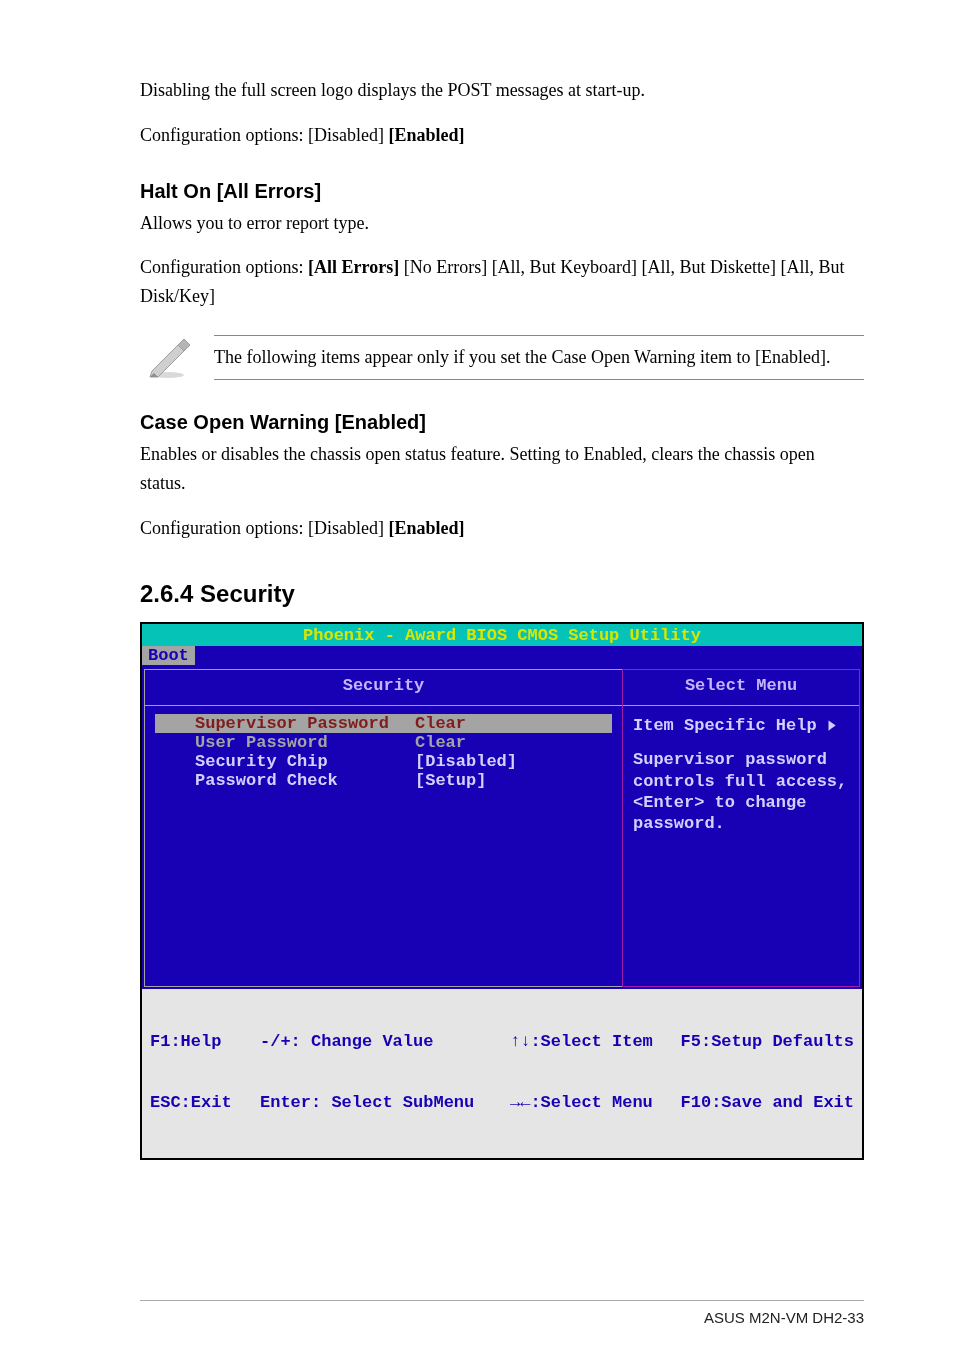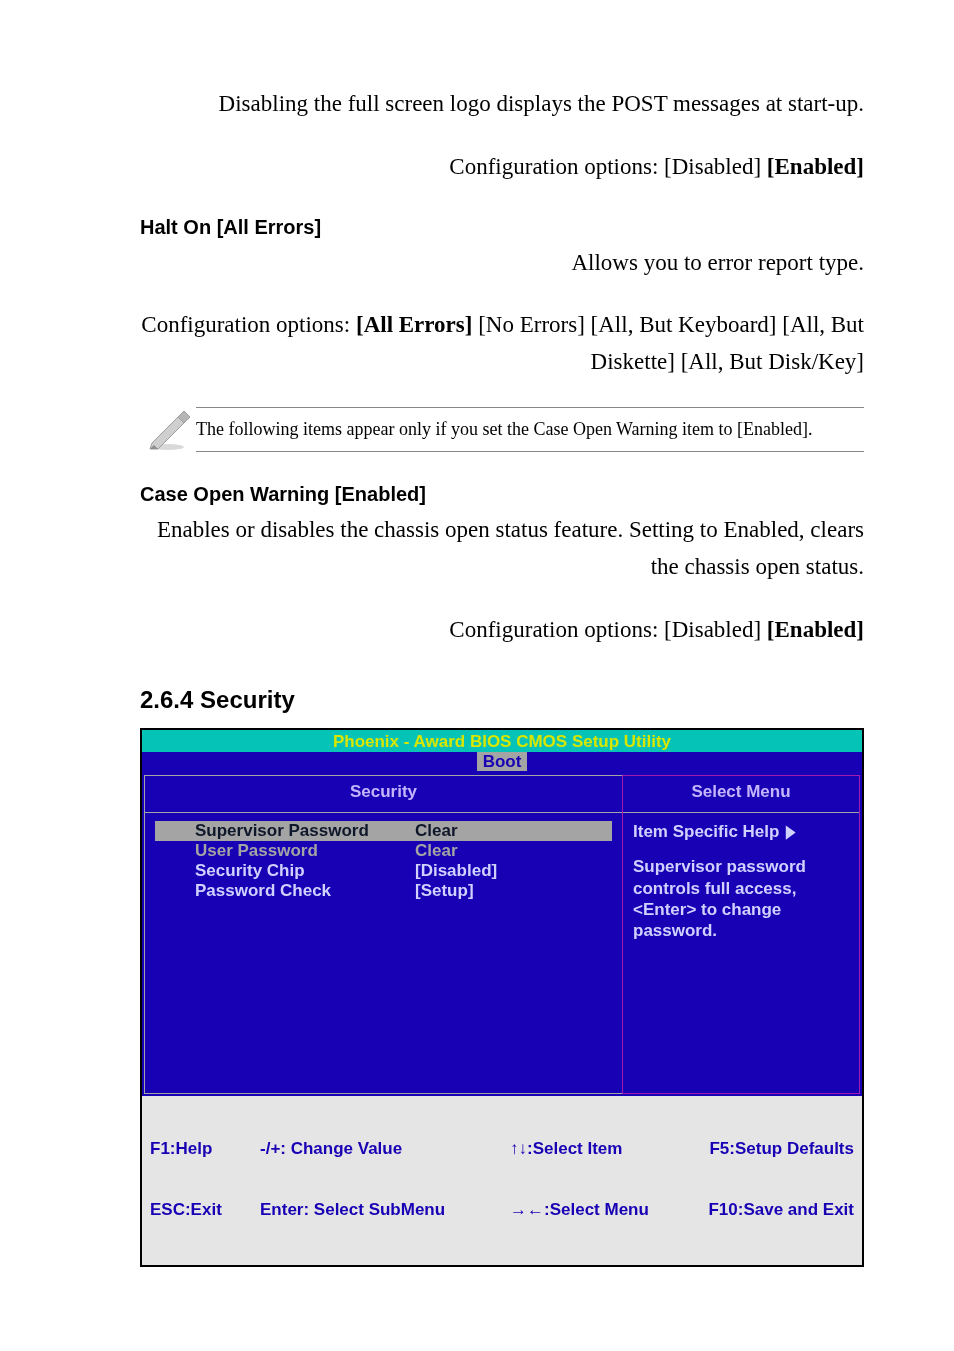--- a/index.html
+++ b/index.html
@@ -7,28 +7,28 @@
     margin: 0;
     background: #ffffff;
     font-family: "Times New Roman", Times, serif;
     color: #000;
     width: 954px;
   }
   .page {
     padding: 60px 90px 40px 140px;
   }
   .body-text {
-    font-size: 23px;
+    font-size: 18px;
     line-height: 1.6;
-    margin: 26px 0;
-    text-align: right;
+    margin: 16px 0;
   }
   .note-block {
     display: flex;
     align-items: flex-start;
+    gap: 18px;
     margin: 24px 0 30px 0;
   }
   .note-icon {
     flex: 0 0 56px;
     height: 46px;
     display: flex;
     align-items: center;
     justify-content: center;
     color: #b9b9b9;
   }
@@ -48,36 +48,36 @@
   }
   h2.subsection-heading {
     font-family: Arial, Helvetica, sans-serif;
     font-weight: bold;
     font-size: 24px;
     margin: 38px 0 10px 0;
   }
 
   
   .bios {
-    font-family: Liberation Sans, sans-serif;
+    font-family: Liberation Mono, monospace;
     font-size: 17px;
     font-weight: bold;
     margin-top: 14px;
     border: 2px solid #000;
   }
   .bios-titlebar {
     background: #06c3b7;
     color: #d8e600;
     text-align: center;
     padding: 2px 0 0 0;
     line-height: 1.15;
   }
   .bios-tabrow {
     background: #1800b5;
-    text-align: center;
+    text-align: left;
     padding: 0 0 2px 0;
     line-height: 1.15;
     color: #d8e600;
   }
   .bios-tab {
     display: inline-block;
     background: #a4a4a4;
     color: #1800b5;
     padding: 0 6px;
   }
@@ -109,21 +109,21 @@
     padding: 8px 10px 10px 10px;
     height: 280px;
   }
   .bios-body.right {
     height: 280px;
   }
   .bios-row { display: flex; }
   .bios-label { width: 260px; padding-left: 40px; }
   .bios-value { flex: 1; }
   .bios-row.hilite .bios-label,
-  .bios-row.hilite .bios-value { background: #a4a4a4; color: #0f172a; display:inline-block; }
+  .bios-row.hilite .bios-value { background: #a4a4a4; color: #7f1d1d; display:inline-block; }
   .bios-row.hilite .bios-label { padding-left: 40px; }
   .bios-row.user .bios-label,
   .bios-row.user .bios-value { color: #a4a4a4; }
   .help-title { color: #cfd1ff; margin-bottom: 14px; }
   .help-body { color: #cfd1ff; line-height: 1.25; }
   .tri { display:inline-block; transform: scaleX(0.7); }
   .bios-footer {
     background: #e5e5e5;
     color: #1800b5;
     display: flex;

